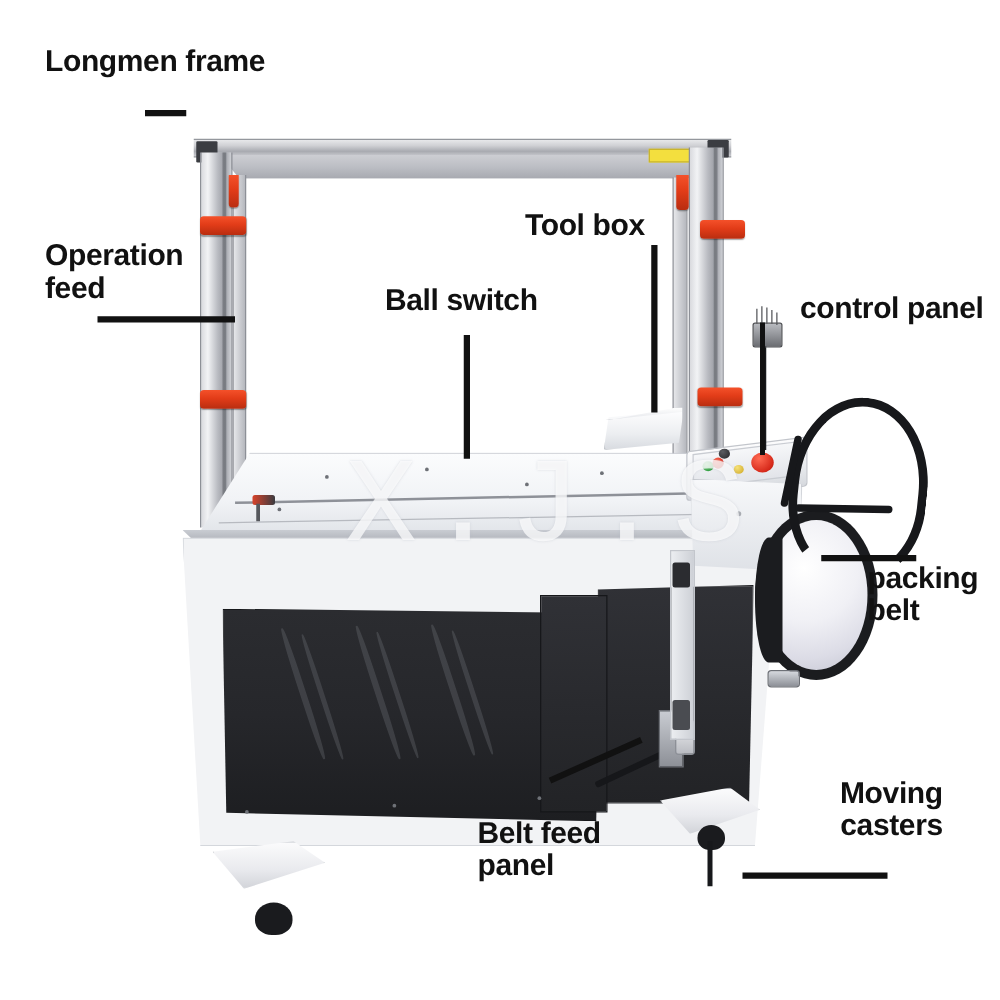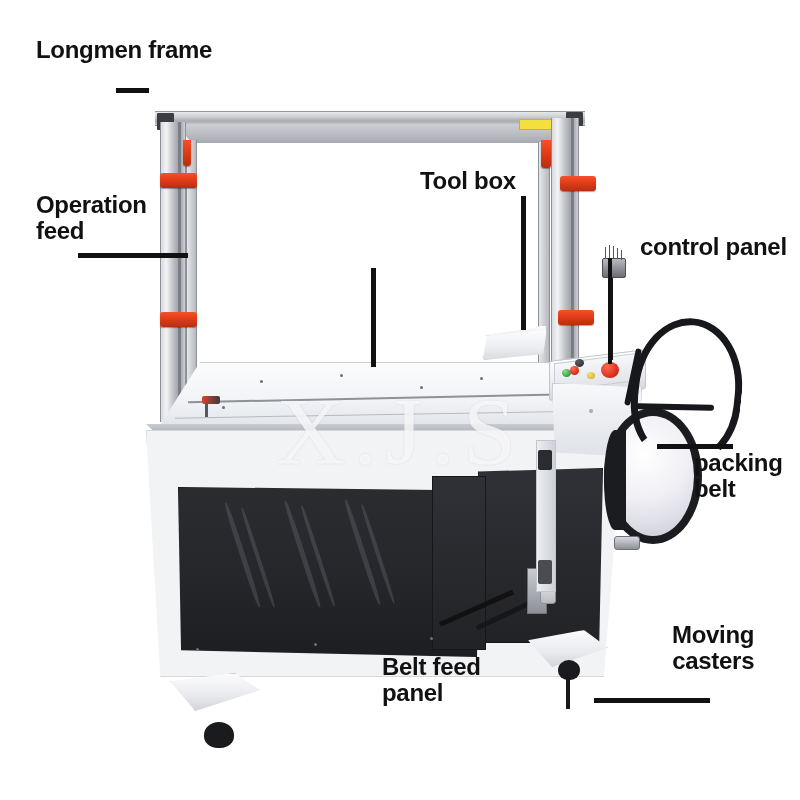--- a/index.html
+++ b/index.html
@@ -199,27 +199,26 @@
   }
   .reel-inner {
     position: absolute;
     border-radius: 50%;
     background: radial-gradient(circle at 38% 32%,#ffffff 0%,#f0f0f5 45%,#dcdce6 75%,#c3c4d0 100%);
   }
 
   
   .watermark {
     position: absolute;
-    font-family: Liberation Serif, serif;
+    font-family: Liberation Mono, monospace;
     color: rgba(255,255,255,.72);
     font-weight: normal;
     text-shadow: 0 0 2px rgba(180,185,195,.45);
     user-select: none;
     pointer-events: none;
-    margin-top: 24px;
   }
 </style>
 </head>
 <body>
 
 <div id="stage">
 
   <div id="machine">
 
     <div class="beam-top" style="left:155px; top:111px; width:430px; height:13px;"></div>
@@ -347,20 +346,21 @@
     <div class="watermark" style="left:276px; top:352px; font-size:96px; letter-spacing:8px;">X.J.S</div>
   </div>
 
   <div class="callout" style="left:36px; top:37px; font-size:24px;">Longmen frame</div>
   <div class="leader" style="left:116px; top:88px; width:33px; height:5px;"></div>
 
   <div class="callout" style="left:36px; top:192px; font-size:24px;">Operation
 feed</div>
   <div class="leader" style="left:78px; top:253px; width:110px; height:5px;"></div>
 
+  <div class="callout" style="left:308px; top:228px; font-size:24px;">Ball switch</div>
   <div class="leader" style="left:371px; top:268px; width:5px; height:99px;"></div>
 
   <div class="callout" style="left:420px; top:168px; font-size:24px;">Tool box</div>
   <div class="leader" style="left:521px; top:196px; width:5px; height:134px;"></div>
 
   <div class="callout" style="left:640px; top:234px; font-size:24px;">control panel</div>
   <div class="leader" style="left:608px; top:258px; width:4px; height:106px;"></div>
 
   <div class="callout" style="left:694px; top:450px; font-size:24px;">packing
 belt</div>

